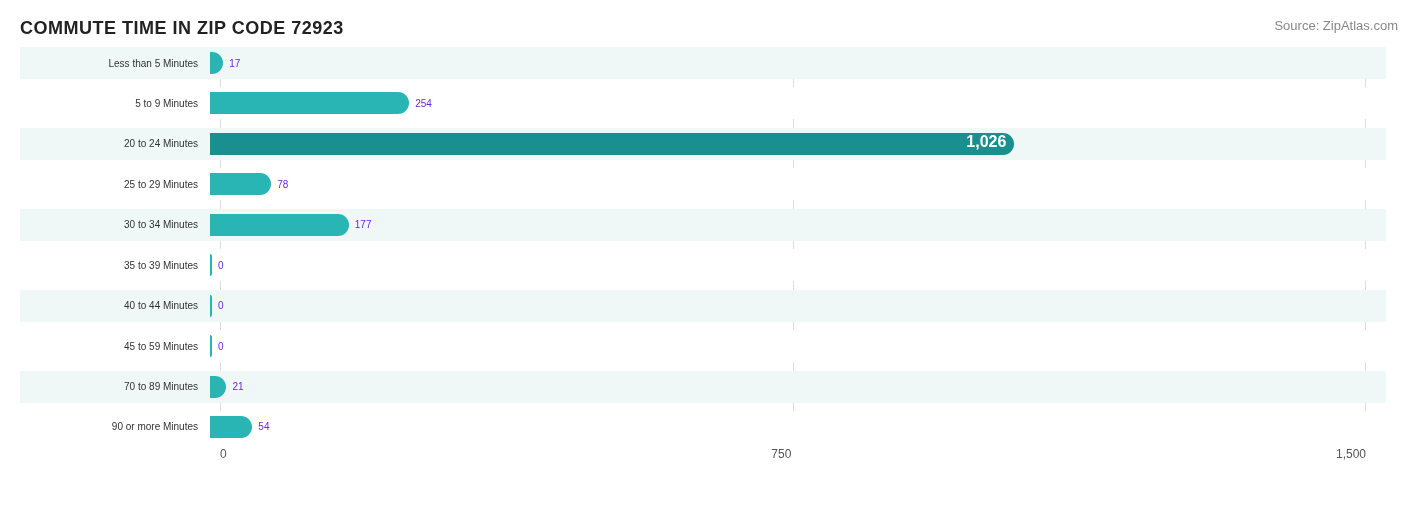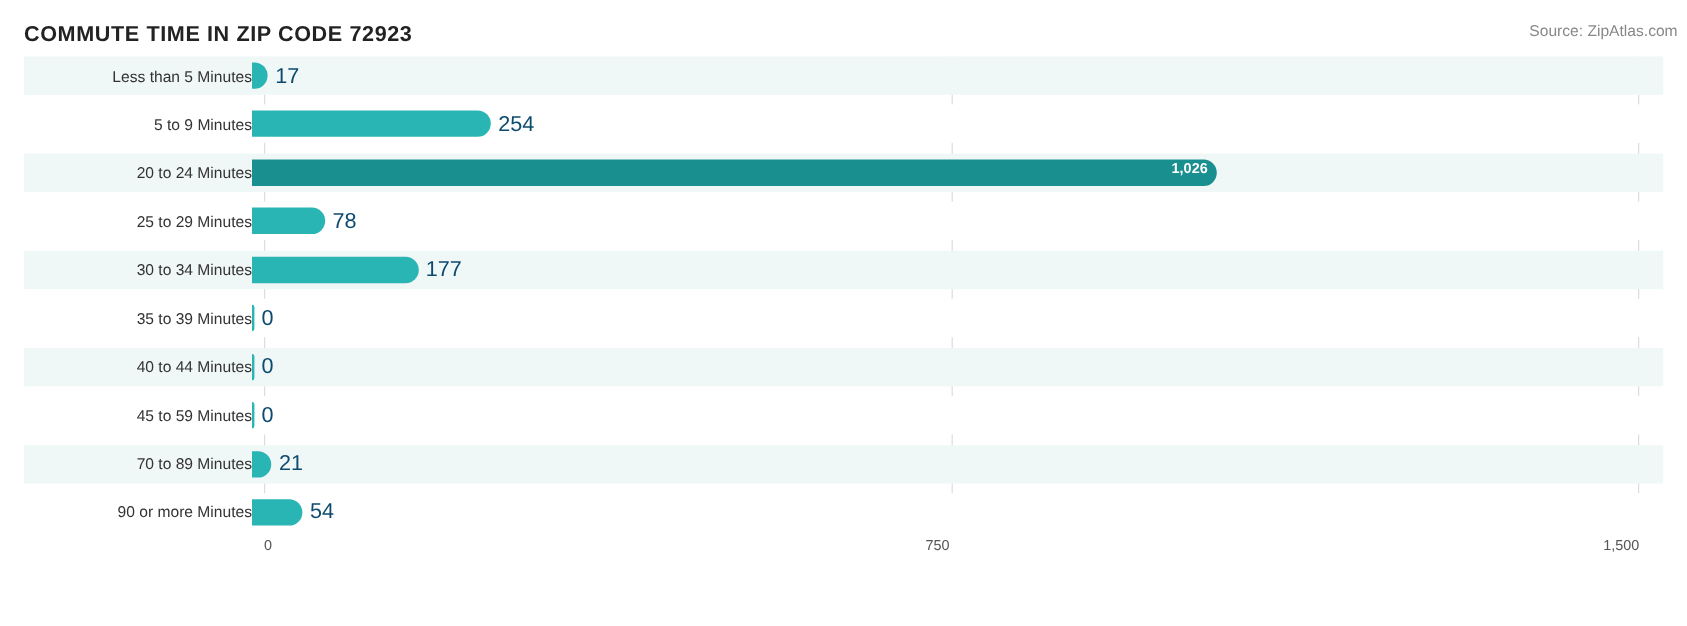--- a/index.html
+++ b/index.html
@@ -63,54 +63,54 @@
     .bar-row {
       display: flex;
       align-items: center;
       position: relative;
       z-index: 1;
       height: 32px;
     }
     .bar-label {
       width: 190px;
       min-width: 190px;
-      font-size: 13px;
+      font-size: 10px;
       color: #333;
       text-align: right;
-      padding-right: 0;
+      padding-right: 12px;
     }
     .bar-track {
       flex: 1;
       position: relative;
       height: 22px;
       display: flex;
       align-items: center;
     }
     .bar-fill {
       height: 22px;
       border-radius: 0 11px 11px 0;
       background: #2ab5b5;
       min-width: 2px;
       position: relative;
     }
     .bar-fill.highlight {
       background: #1a8f8f;
     }
     .bar-value {
-      font-size: 18px;
-      color: #0c4a6e;
+      font-size: 10px;
+      color: #6d28d9;
       margin-left: 6px;
       white-space: nowrap;
     }
     .bar-value.inside {
       position: absolute;
       right: 8px;
       color: #fff;
       font-weight: bold;
-      font-size: 12px;
+      font-size: 16px;
     }
     
     .bar-row:nth-child(even) {
       background: #f0f7f7;
     }
     .bar-row:nth-child(odd) {
       background: #fff;
     }
     
     .x-axis {

